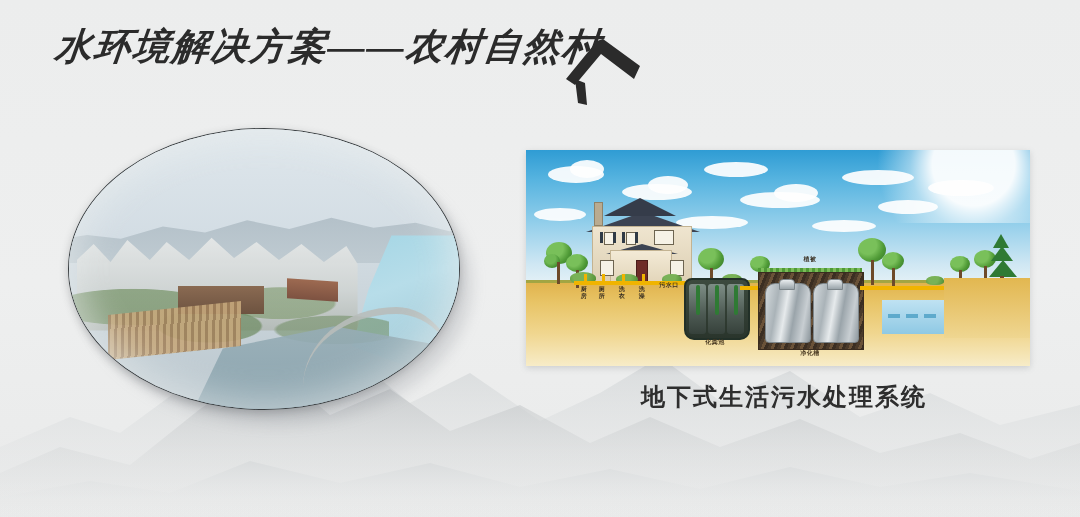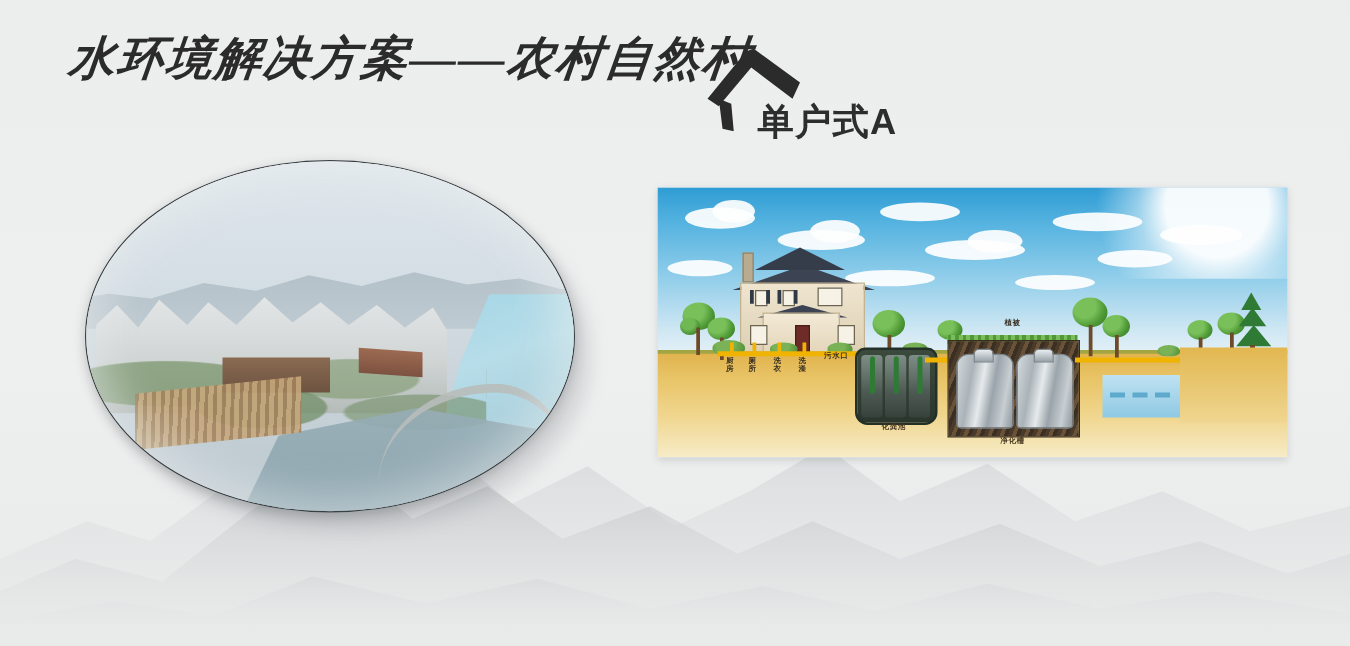--- a/index.html
+++ b/index.html
@@ -190,21 +190,20 @@
   </div>
 
   <div class="headline">水环境解决方案——农村自然村</div>
 
   <div class="roofmark">
     <svg viewBox="0 0 80 72" width="80" height="72" aria-hidden="true">
       <path d="M3 46 L34 8 L40 6 L77 33 L71 46 L38 21 L12 52 Z" fill="#2b2b2b"></path>
       <path d="M12 46 L22 50 L24 72 L15 70 Z" fill="#2b2b2b"></path>
     </svg>
   </div>
-  <div class="subtitle">单户式A</div>
 
   <div class="oval-wrap">
     <div class="oval-shadow"></div>
     <div class="oval">
       <div class="sky"></div>
       <div class="farhill"></div>
       <div class="vill"></div>
       <div class="river"></div>
       <div class="greens"></div>
       <div class="wall"></div>
@@ -340,15 +339,16 @@
     <div class="pipe h" style="left:334px;top:136px;width:86px;"></div>
 
     <div class="pitwall"></div>
     <div class="pond">
       <div class="ripple" style="left:6px;top:14px;width:12px;"></div>
       <div class="ripple" style="left:24px;top:14px;width:12px;"></div>
       <div class="ripple" style="left:42px;top:14px;width:12px;"></div>
     </div>
   </div>
 
+  <div class="caption">地下式生活污水处理系统</div>
 
 
 </div>
 
 </body></html>

